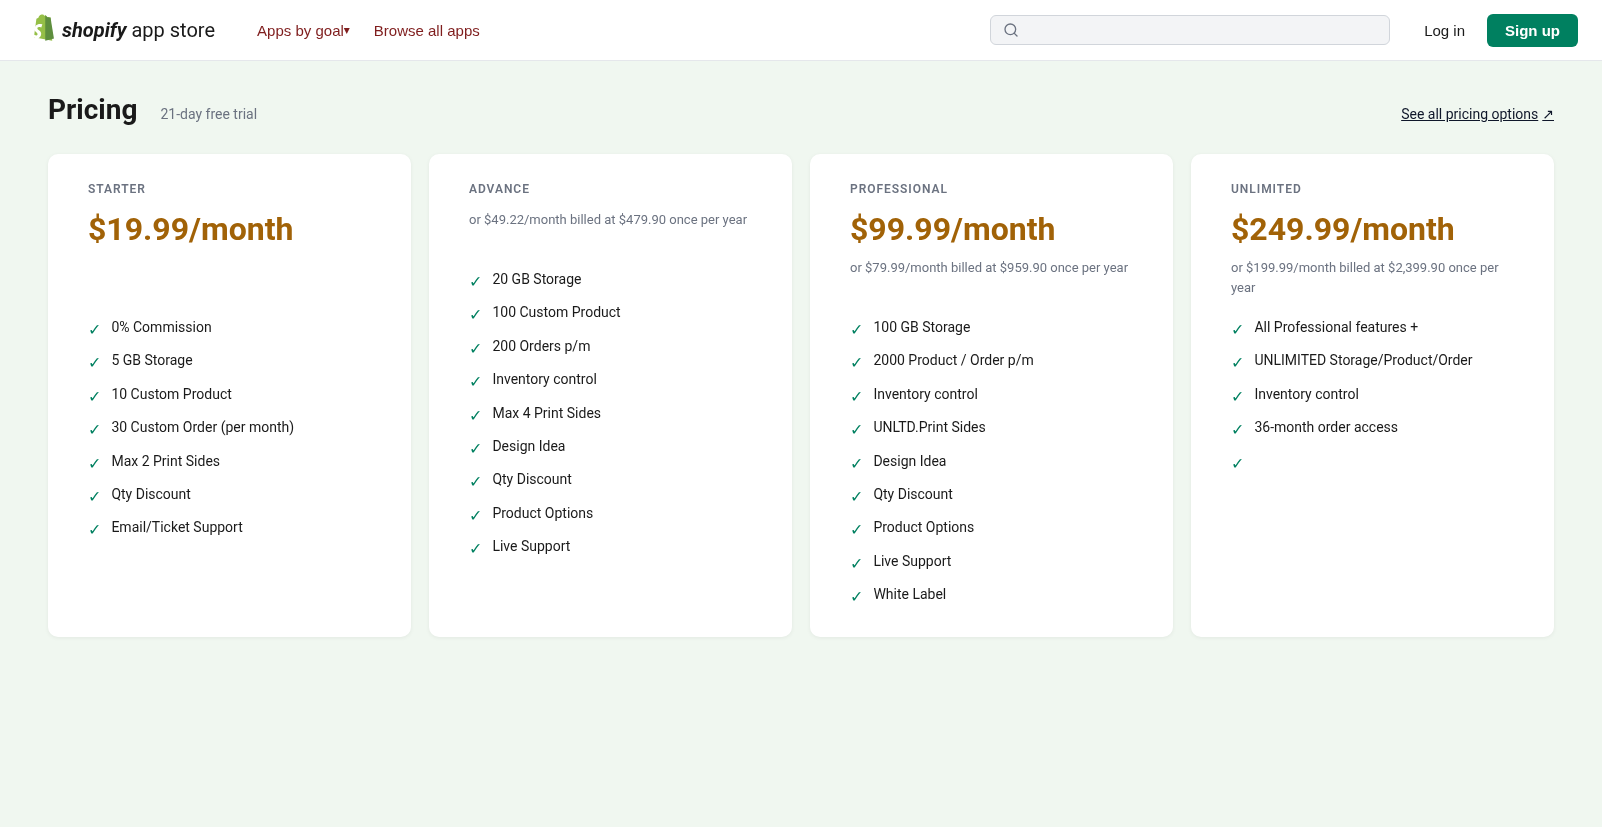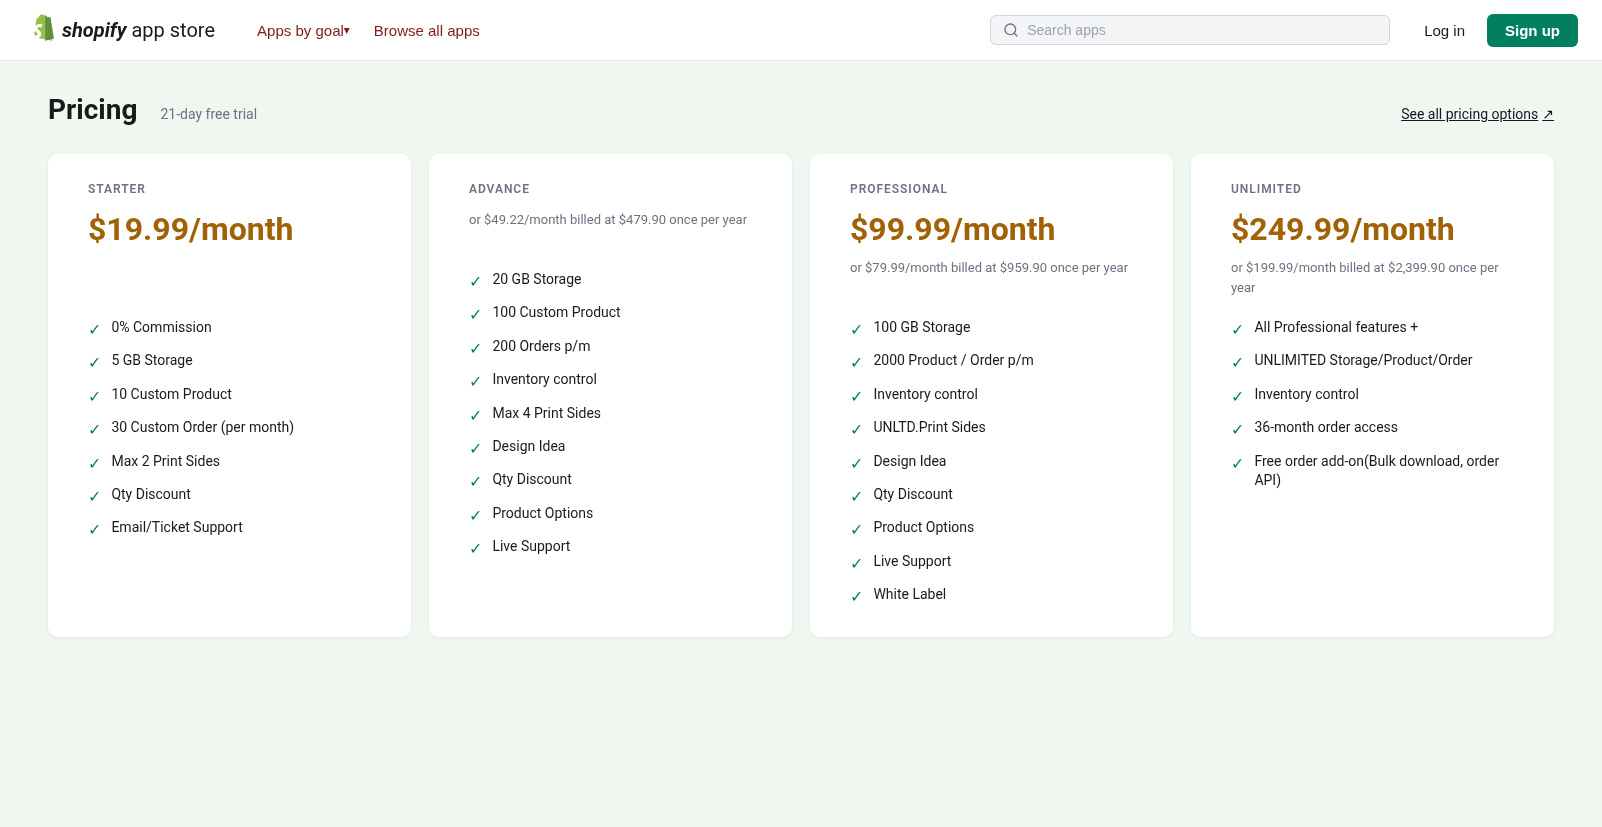--- a/index.html
+++ b/index.html
@@ -215,21 +215,20 @@
       <span>Browse all apps</span>
     </button>
   </nav>
 
   <div class="header-search">
     <div class="search-wrapper">
       <svg class="search-icon-svg" width="16" height="16" viewBox="0 0 24 24" fill="none" stroke="currentColor" stroke-width="2" stroke-linecap="round" stroke-linejoin="round">
         <circle cx="11" cy="11" r="8"></circle>
         <line x1="21" y1="21" x2="16.65" y2="16.65"></line>
       </svg>
-      <input class="search-input" type="text" placeholder="Search apps" style="">
     </div>
   </div>
 
   <div class="header-actions">
     <button class="login-btn">Log in</button>
     <button class="signup-btn">Sign up</button>
   </div>
 </header>
 
 <main class="main-content">
@@ -381,18 +380,17 @@
           <li class="feature-item">
             <span class="check-icon">✓</span>
             <span>Inventory control</span>
           </li>
           <li class="feature-item">
             <span class="check-icon">✓</span>
             <span>36-month order access</span>
           </li>
           <li class="feature-item">
             <span class="check-icon">✓</span>
-            <span>Free order add-on(Bulk download, order API)</span>
           </li>
         </ul>
       </div>
     </div>
 </main>
 
 </body></html>

